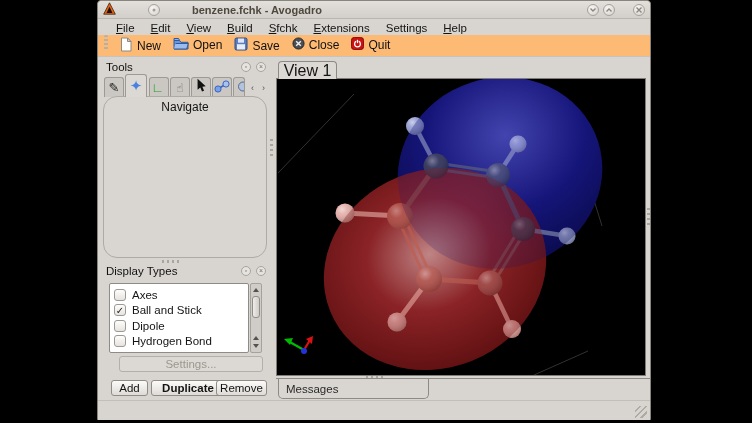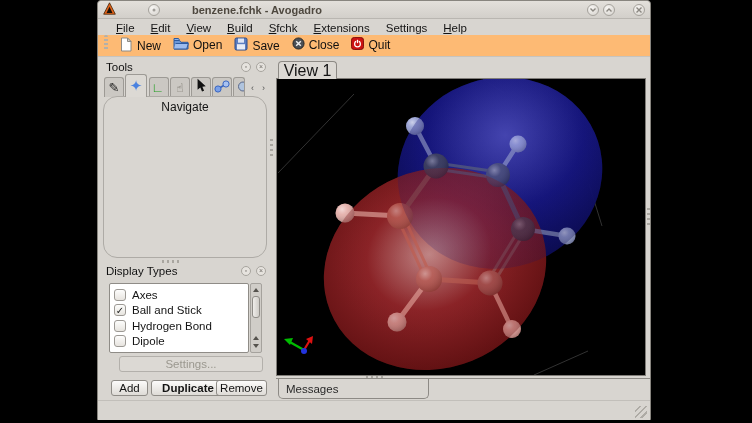--- a/index.html
+++ b/index.html
@@ -264,25 +264,25 @@
       <div class="dt-row">
         <span class="cb"><span></span></span>
         <span class="dt-label">Axes</span>
       </div>
       <div class="dt-row">
         <span class="cb"><span>✓</span></span>
         <span class="dt-label">Ball and Stick</span>
       </div>
       <div class="dt-row">
         <span class="cb"><span></span></span>
-        <span class="dt-label">Hydrogen Bond</span>
+        <span class="dt-label">Dipole</span>
       </div>
       <div class="dt-row">
         <span class="cb"><span></span></span>
-        <span class="dt-label">Dipole</span>
+        <span class="dt-label">Hydrogen Bond</span>
       </div>
     </div>
 
     <div id="dt-scroll">
       <span class="sb-btn" style="top:1px;">
           <span class="tri-up"></span>
         </span>
       <span id="sb-thumb"></span>
       <span class="sb-btn" style="bottom:9px;">
           <span class="tri-up"></span>

